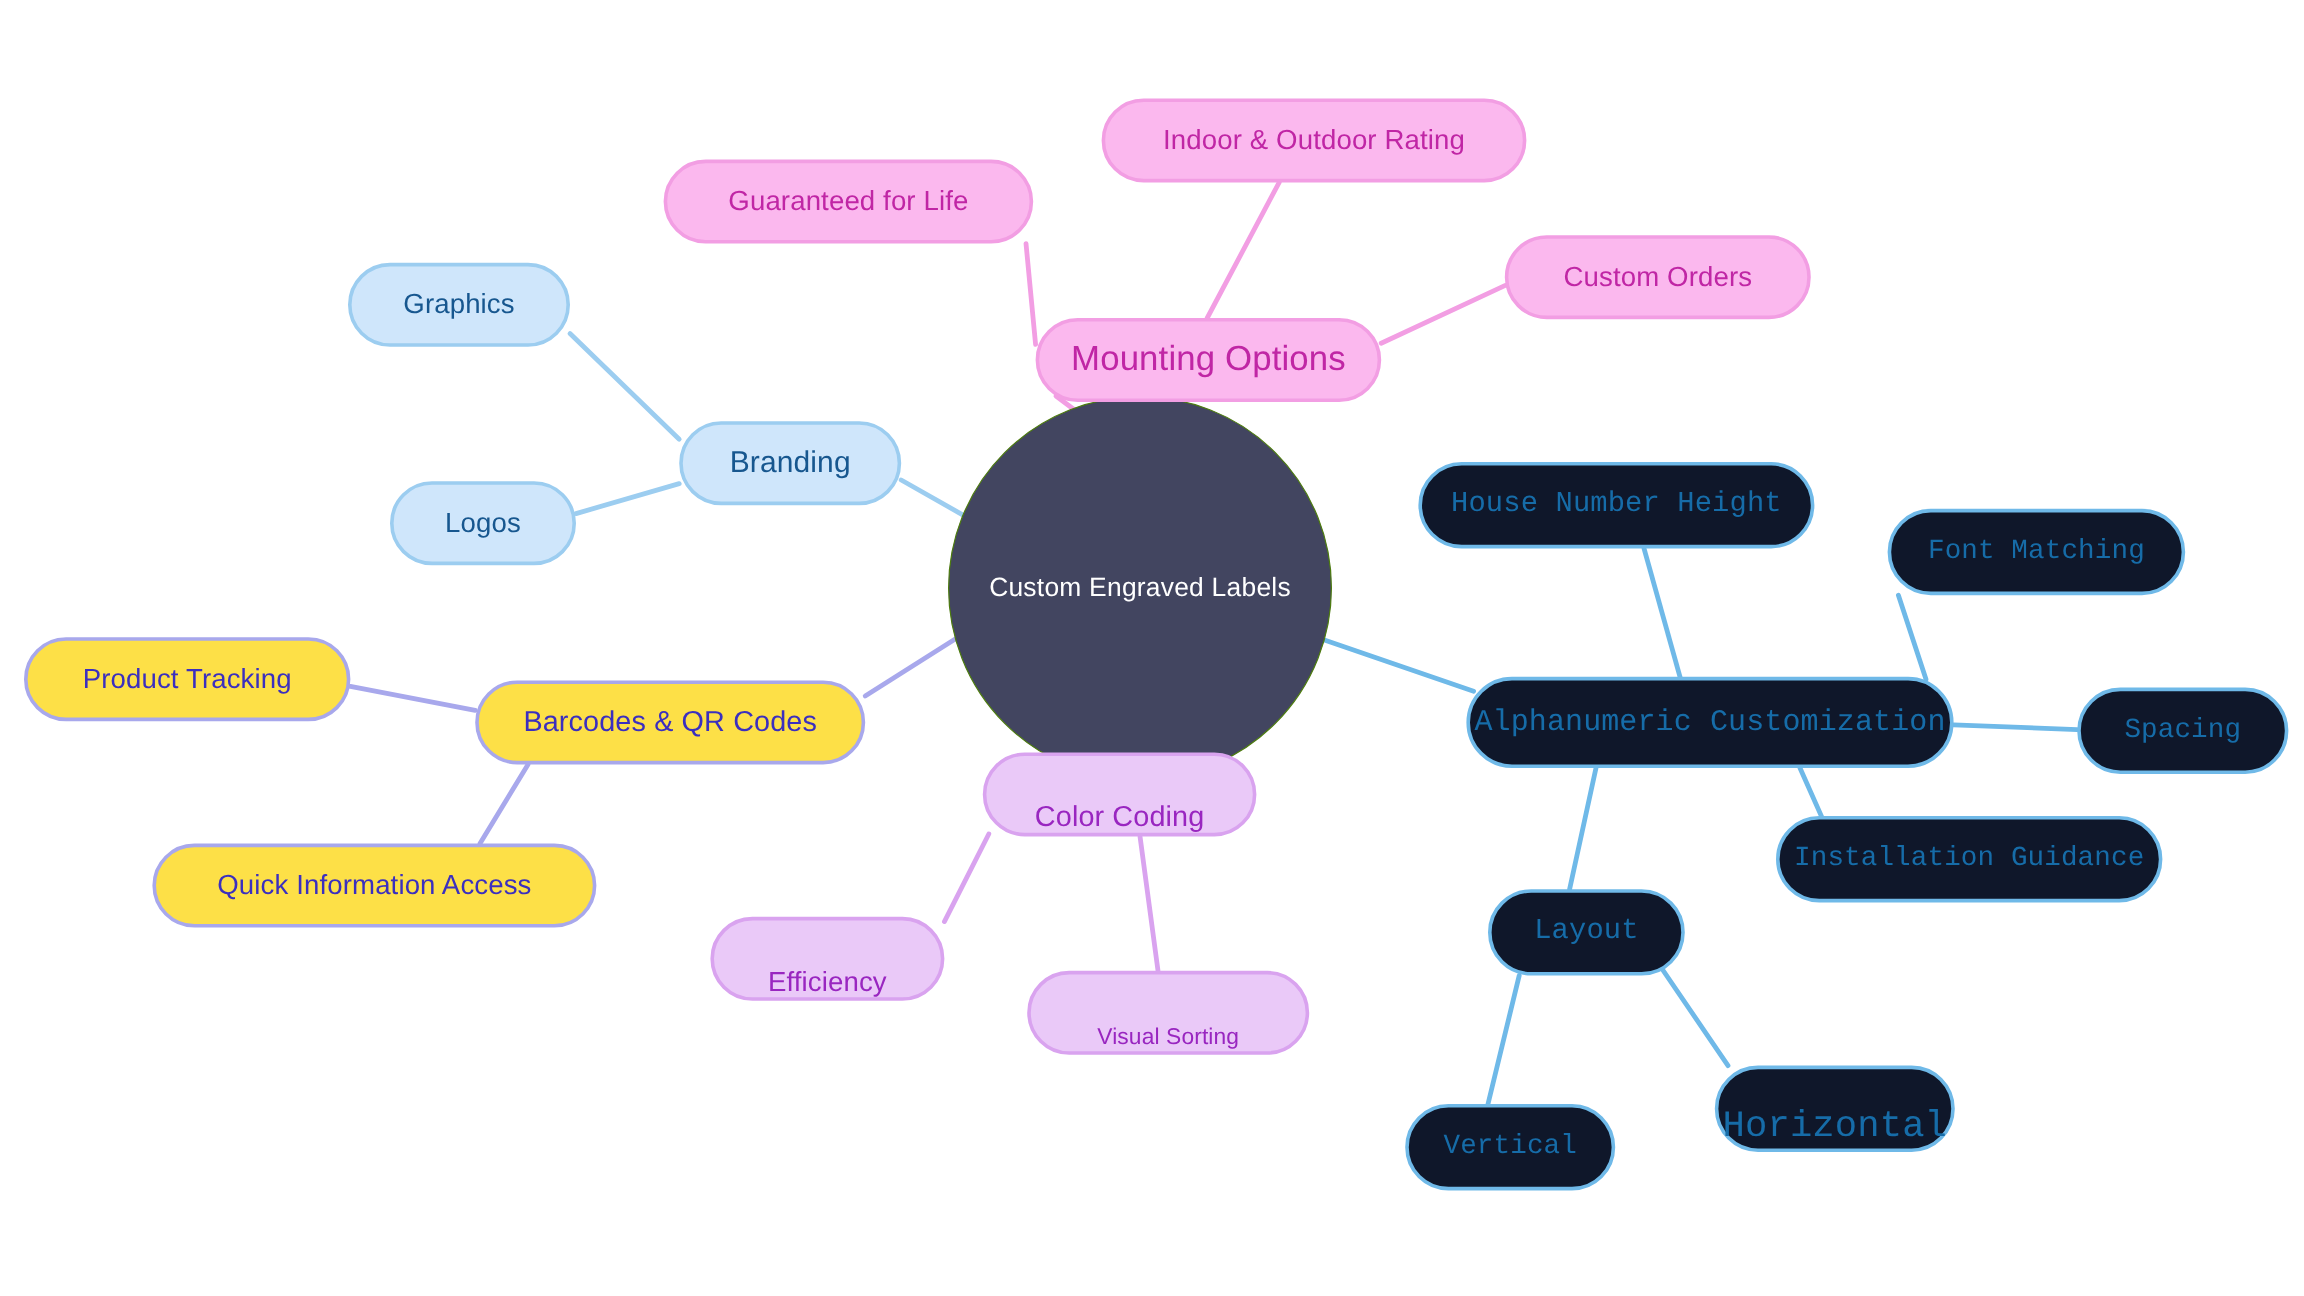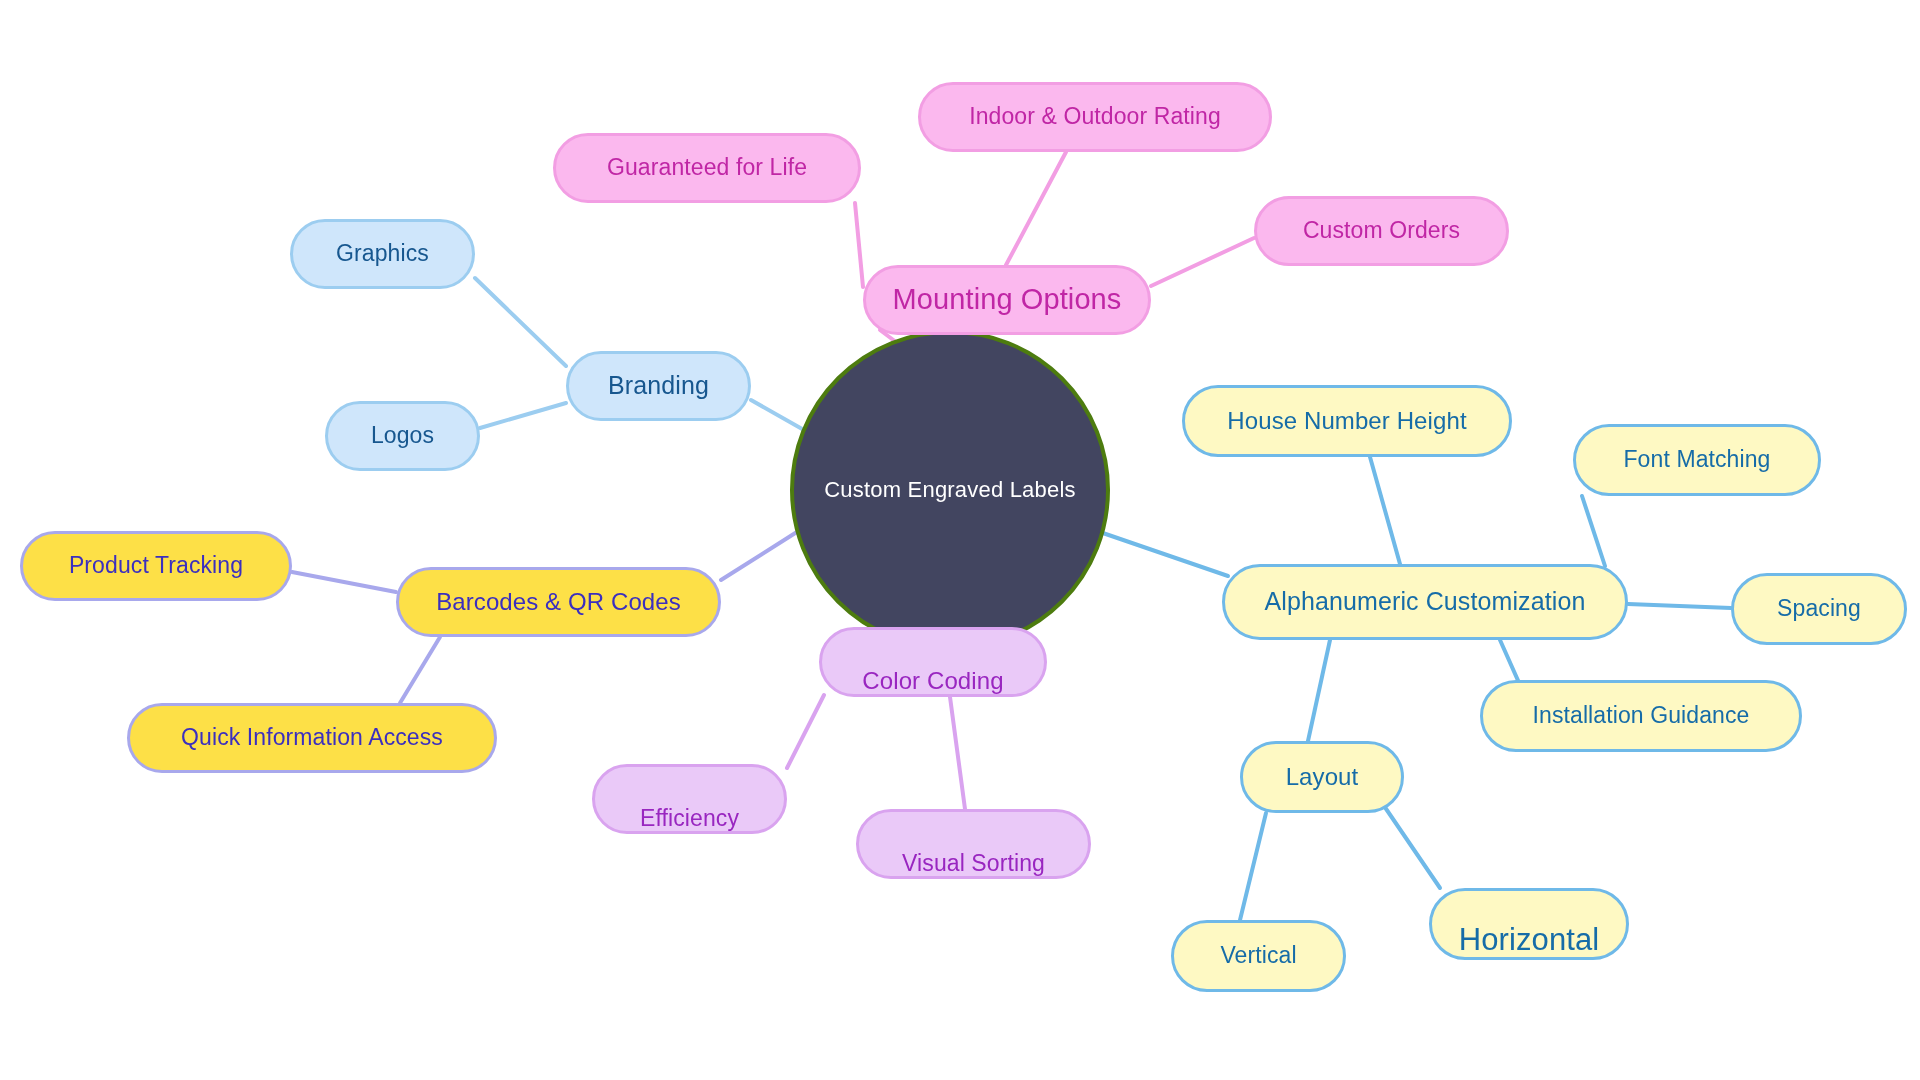--- a/index.html
+++ b/index.html
@@ -34,32 +34,32 @@
     justify-content: center;
     text-align: center;
     border-style: solid;
     white-space: nowrap;
     line-height: 1.1;
   }
   .node-root {
     border-radius: 50%;
     color: #ffffff;
     background: #424560;
-    border: 4px solid #4d7c0f;
+    border: 1px solid #4d7c0f;
     font-size: 22px;
     letter-spacing: 0.2px;
   }
   .node-pill {
     border-radius: 999px;
     border-width: 3px;
     font-size: 23px;
     letter-spacing: 0.1px;
   }
   .branch-blue      { background:#cfe6fb; border-color:#9ccdf0; color:#17578f; }
-  .branch-blue-mid  { background:#fef9c3; border-color:#6fb9e8; color:#166ca8; }
+  .branch-blue-mid  { background:#0f172a; border-color:#6fb9e8; color:#166ca8;font-family:Liberation Mono, monospace; }
   .branch-pink      { background:#fbb8ee; border-color:#f29ee3; color:#c026a5; }
   .branch-violet    { background:#eac9f8; border-color:#d9a3ef; color:#9926c0;align-items:flex-end; }
   .branch-lavender  { background:#fde047; border-color:#a8a8ec; color:#3b2fbf; }
   .edge-line {
     fill: none;
     stroke-linecap: round;
   }
 </style>
 </head>
 <body>
@@ -121,21 +121,21 @@
       </div>
       <div class="node node-pill branch-lavender" style="left: 127px; top: 703px; width: 370px; height: 70px; font-size: 23px; text-align: right;">
         <span>Quick Information Access</span>
       </div>
       <div class="node node-pill branch-violet" style="left: 819px; top: 627px; width: 228px; height: 70px; font-size: 24px;">
         <span>Color Coding</span>
       </div>
       <div class="node node-pill branch-violet" style="left: 592px; top: 764px; width: 195px; height: 70px; font-size: 23px;">
         <span>Efficiency</span>
       </div>
-      <div class="node node-pill branch-violet" style="left: 856px; top: 809px; width: 235px; height: 70px; font-size: 23px;">
+      <div class="node node-pill branch-violet" style="left: 856px; top: 809px; width: 235px; height: 70px; font-size: 19px;">
         <span>Visual Sorting</span>
       </div>
       <div class="node node-pill branch-blue-mid" style="left: 1222px; top: 564px; width: 406px; height: 76px; font-size: 25px;">
         <span>Alphanumeric Customization</span>
       </div>
       <div class="node node-pill branch-blue-mid" style="left: 1182px; top: 385px; width: 330px; height: 72px; font-size: 24px;">
         <span>House Number Height</span>
       </div>
       <div class="node node-pill branch-blue-mid" style="left: 1573px; top: 424px; width: 248px; height: 72px; font-size: 23px;">
         <span>Font Matching</span>

